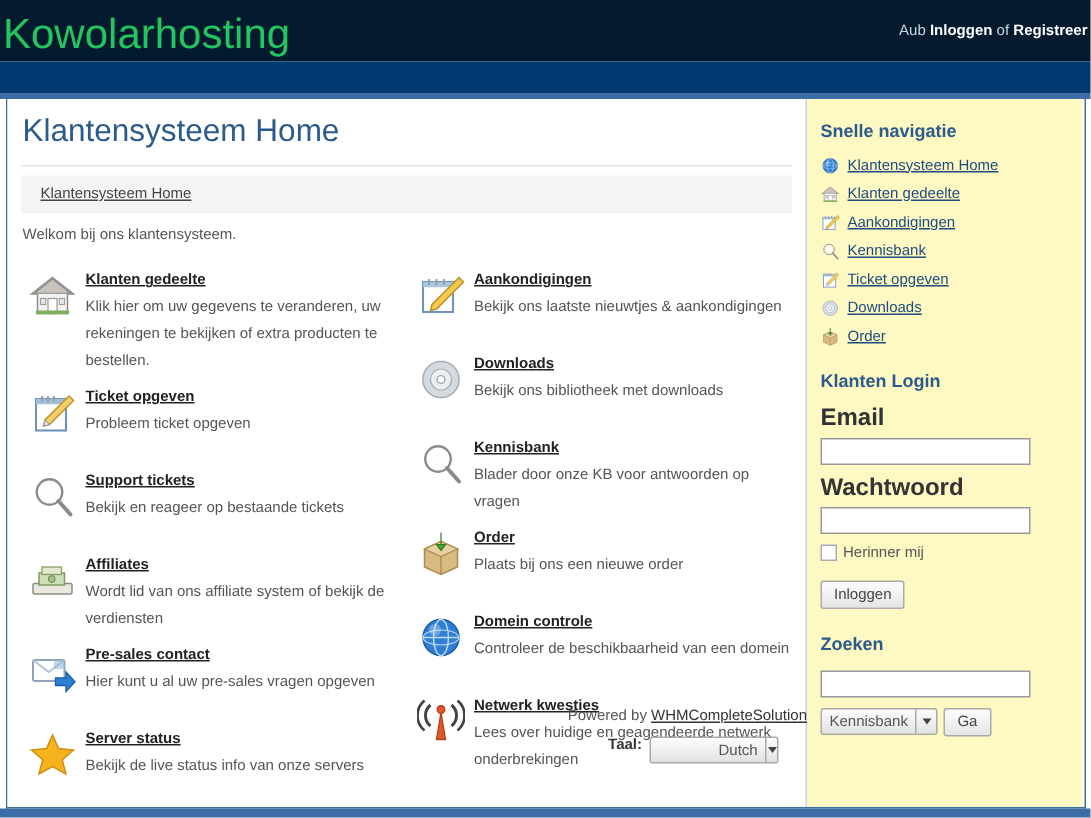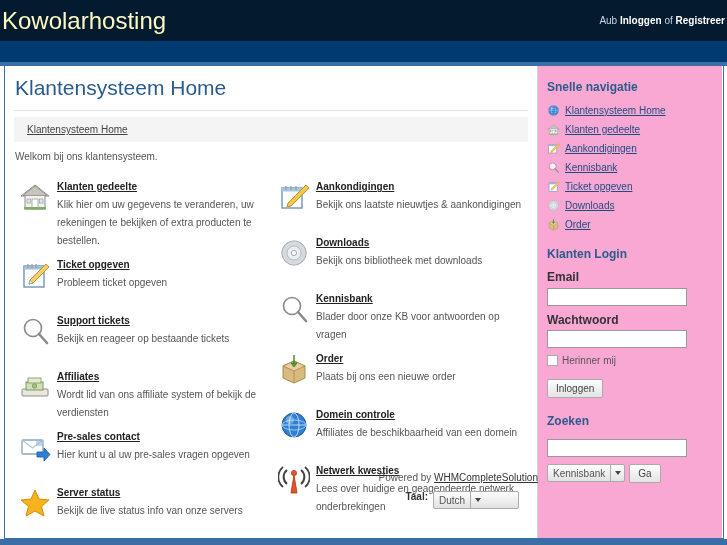--- a/index.html
+++ b/index.html
@@ -12,22 +12,22 @@
   }
 
   
   #topbar {
     position: absolute; left: 0; top: 0;
     width: 727px; height: 41px;
     background: #041a2e;
   }
   #site-title {
     position: absolute; left: 2px; top: 7px;
-    font-size: 24px; font-weight: normal;
-    color: #fef9c3; letter-spacing: 0px;
+    font-size: 28px; font-weight: normal;
+    color: #22c55e; letter-spacing: 0px;
     white-space: nowrap;
   }
   #header-auth {
     position: absolute; right: 2px; top: 15px;
     font-size: 10px; color: #c9d6e4;
     white-space: nowrap;
   }
   #header-auth a {
     color: #ffffff; font-weight: bold; text-decoration: none;
   }
@@ -129,21 +129,21 @@
   #lang-row {
     position: absolute; right: 18px; top: 425px;
     display: flex; gap: 5px;
   }
   #lang-label { font-size: 10px; font-weight: bold; color: #333; }
 
   
   #sidebar {
     width: 184px;
     height: 100%;
-    background: #f9a8d4;
+    background: #fef9c3;
     position: relative;
     padding: 14px 0 0 9px;
   }
   .side-h {
     font-size: 12px; font-weight: bold; color: #2b5a8c;
     margin: 0 0 9px 0;
   }
   .side-h.sub { margin-top: 16px; }
   .side-item {
     display: flex; align-items: center;
@@ -151,21 +151,21 @@
   }
   .side-ic {
     width: 18px; min-width: 18px; height: 14px;
     display: flex; align-items: center; justify-content: flex-start;
   }
   .side-lk {
     font-size: 10px; color: #1c4d7e; text-decoration: underline;
   }
 
   .fld-label {
-    font-size: 12px; font-weight: bold; color: #333;
+    font-size: 16px; font-weight: bold; color: #333;
     margin-bottom: 2px;
   }
   .fld-input {
     width: 140px; height: 18px;
     border: 1px solid #999;
     background: #fff;
     margin-bottom: 7px;
     font-size: 10px;
     padding: 0 3px;
     font-family: "Liberation Sans", sans-serif;
@@ -199,21 +199,21 @@
     width: 14px; height: 100%;
     display: flex; align-items: center; justify-content: center;
   }
   .caret {
     width: 0; height: 0;
     border-left: 3px solid transparent;
     border-right: 3px solid transparent;
     border-top: 4px solid #444;
   }
   #search-row { display: flex; gap: 4px; align-items: center; }
-  #lang-sel { width: 86px; }
+  #lang-sel { width: 86px; padding-left: 40px; }
 </style>
 </head>
 <body>
 
 <div id="topbar">
   <div id="site-title">Kowolarhosting</div>
   <div id="header-auth"><span>Aub </span><a href="#">Inloggen</a><span> of </span><a href="#">Registreer</a></div>
 </div>
 <div id="bluebar"></div>
 <div id="bluebar-edge"></div>
@@ -350,21 +350,21 @@
           <div class="svc">
             <div class="svc-ic">
               <svg width="32" height="32" viewBox="0 0 32 32">
                 <circle cx="16" cy="16" r="12" fill="#2f7fd4" stroke="#1a5a9c" stroke-width="1"></circle>
                 <ellipse cx="16" cy="16" rx="5" ry="12" fill="none" stroke="#bcd9f2" stroke-width="1"></ellipse>
                 <line x1="4" y1="16" x2="28" y2="16" stroke="#bcd9f2" stroke-width="1"></line>
                 <ellipse cx="16" cy="16" rx="12" ry="5" fill="none" stroke="#bcd9f2" stroke-width="0.8"></ellipse>
                 <circle cx="12" cy="11" r="4" fill="#ffffff" fill-opacity="0.3"></circle>
               </svg>
             </div>
-            <div class="svc-tx"><a href="#" class="svc-tt">Domein controle</a><span class="svc-ds">Affiliates de beschikbaarheid van een domein</span></div>
+            <div class="svc-tx"><a href="#" class="svc-tt">Domein controle</a><span class="svc-ds">Controleer de beschikbaarheid van een domein</span></div>
           </div>
           <div class="svc">
             <div class="svc-ic">
               <svg width="32" height="32" viewBox="0 0 32 32">
                 <polygon points="16,10 19,28 13,28" fill="#e0562a" stroke="#b23f18" stroke-width="0.9"></polygon>
                 <circle cx="16" cy="8" r="2.6" fill="#e0562a" stroke="#b23f18" stroke-width="0.8"></circle>
                 <path d="M9 5 A 9 9 0 0 0 9 19" fill="none" stroke="#444" stroke-width="2"></path>
                 <path d="M23 5 A 9 9 0 0 1 23 19" fill="none" stroke="#444" stroke-width="2"></path>
                 <path d="M5 2 A 13 13 0 0 0 5 22" fill="none" stroke="#444" stroke-width="1.8"></path>
                 <path d="M27 2 A 13 13 0 0 1 27 22" fill="none" stroke="#444" stroke-width="1.8"></path>

